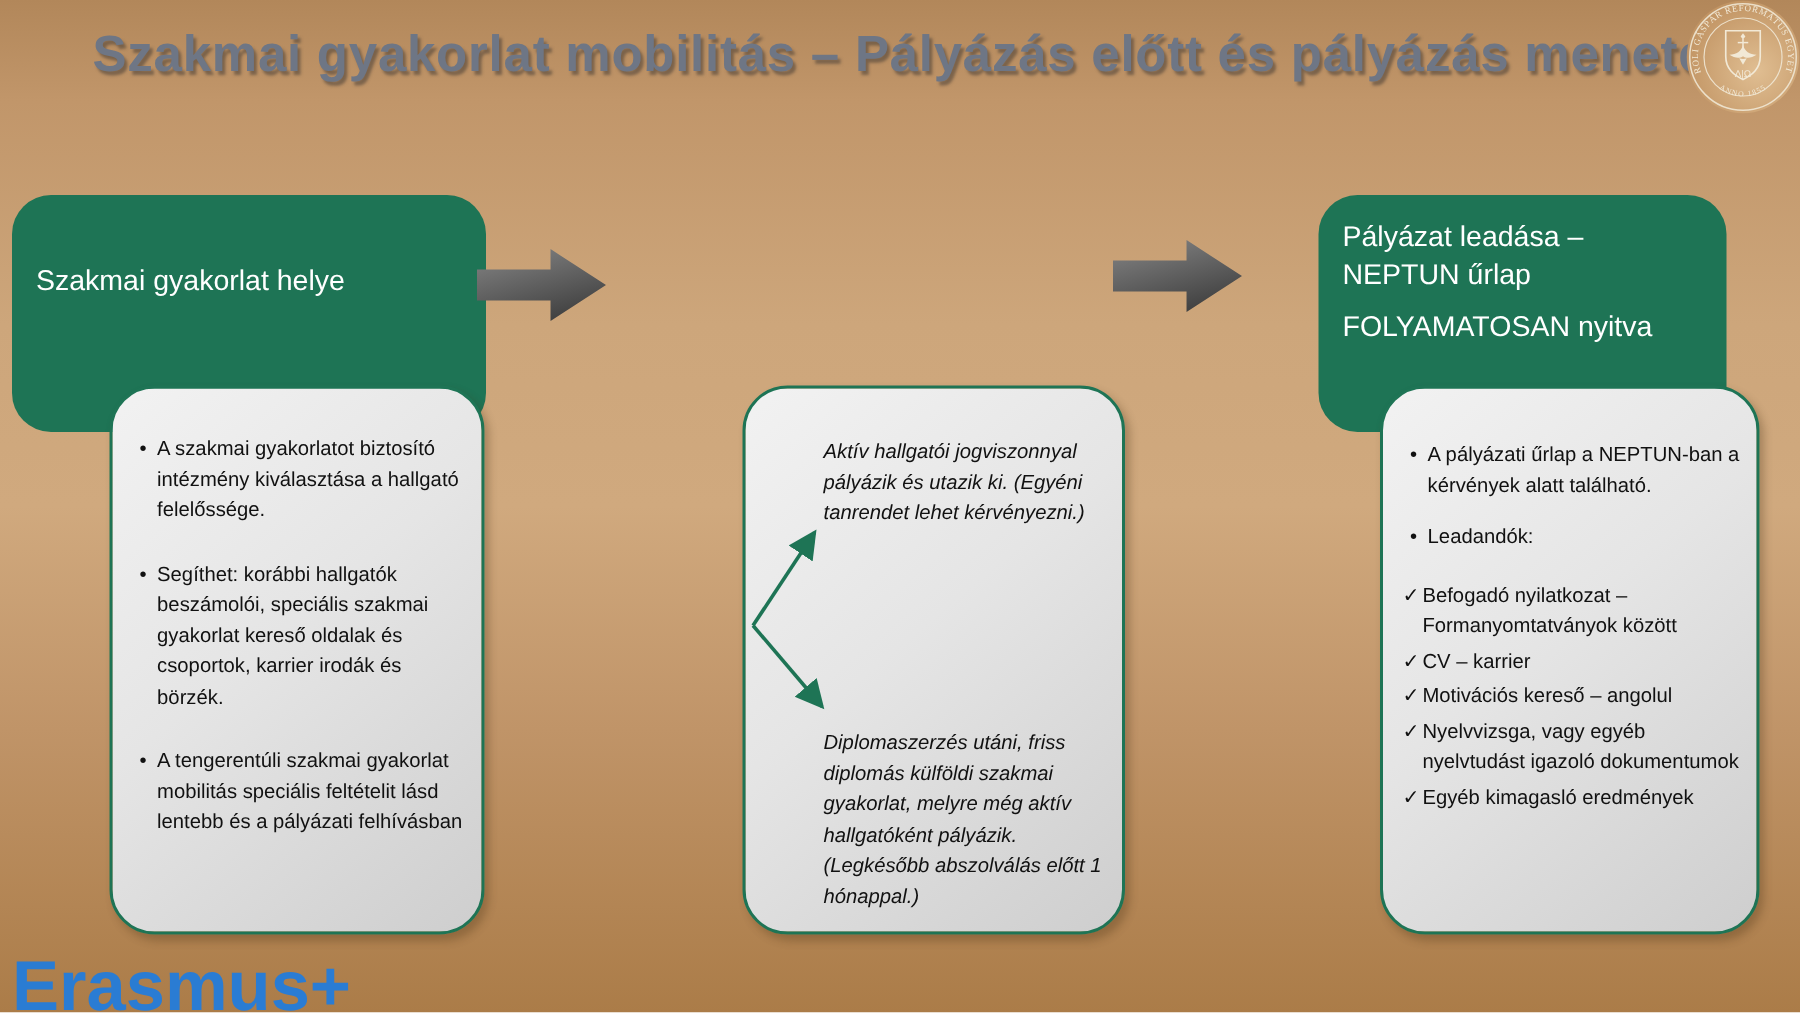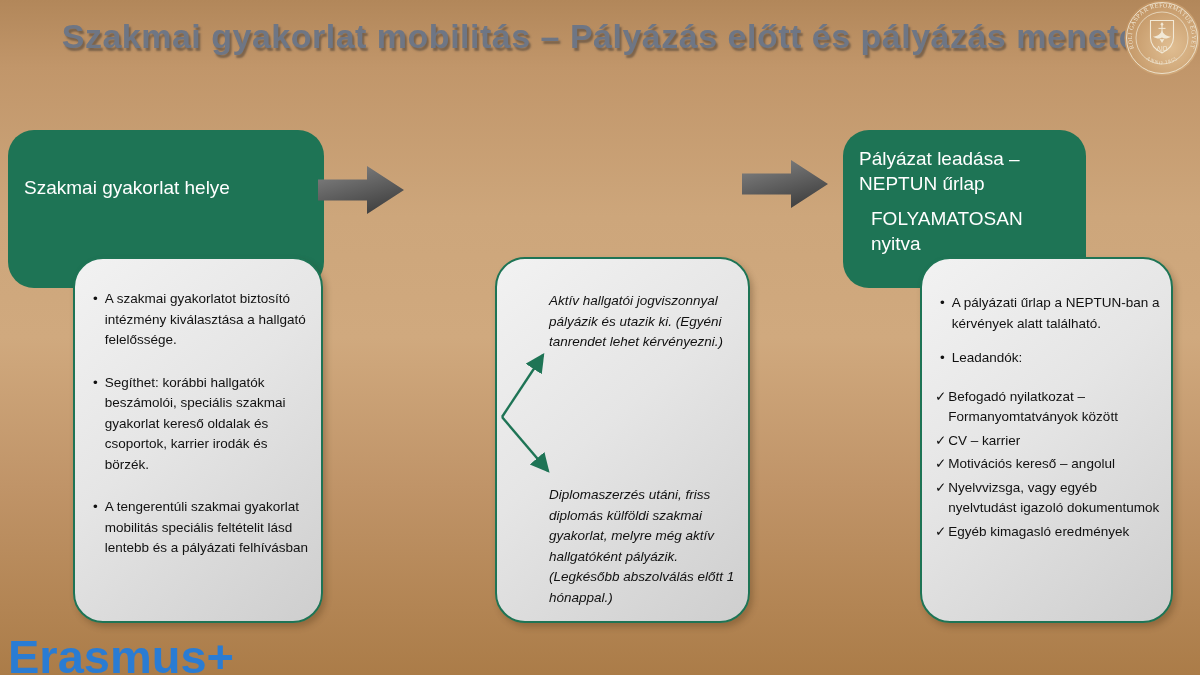--- a/index.html
+++ b/index.html
@@ -11,25 +11,25 @@
   .title {
     position:absolute; top:13px; left:25px; width:1150px; text-align:center;
     font-size:34px; font-weight:bold; color:#6e7685; line-height:1.38; letter-spacing:.5px;
     text-shadow:2px 3px 2px rgba(70,60,52,.55);
   }
   .logo { position:absolute; top:0; left:1124px; }
 
   .green-box { position:absolute; background:#1e7455; border-radius:26px; color:#ffffff; box-sizing:border-box; }
   .gb1 { left:8px;   top:130px; width:316px; height:158px; }
   .gb2 { left:435px; top:127px; width:272px; height:161px; }
-  .gb3 { left:843px; top:130px; width:243px; height:158px; }
+  .gb3 { left:879px; top:130px; width:272px; height:158px; }
   .green-box .hd { font-size:19px; font-weight:400; padding:0 16px; line-height:1.3; }
   .gb1 .hd, .gb2 .hd { padding-top:46px; }
   .gb3 .hd1 { padding-top:17px; }
-  .gb3 .hd2 { padding-top:11px;margin-left:12px; }
+  .gb3 .hd2 { padding-top:11px; }
 
   .flow-arrow {
     position:absolute; width:86px; height:52px;
     background:linear-gradient(165deg,#848484 5%,#383838 95%);
     clip-path:polygon(0 30%,57% 30%,57% 4%,100% 50%,57% 96%,57% 70%,0 70%);
   }
   .fa1 { left:318px; top:164px; }
   .fa2 { left:742px; top:158px; }
 
   .gray-box {

